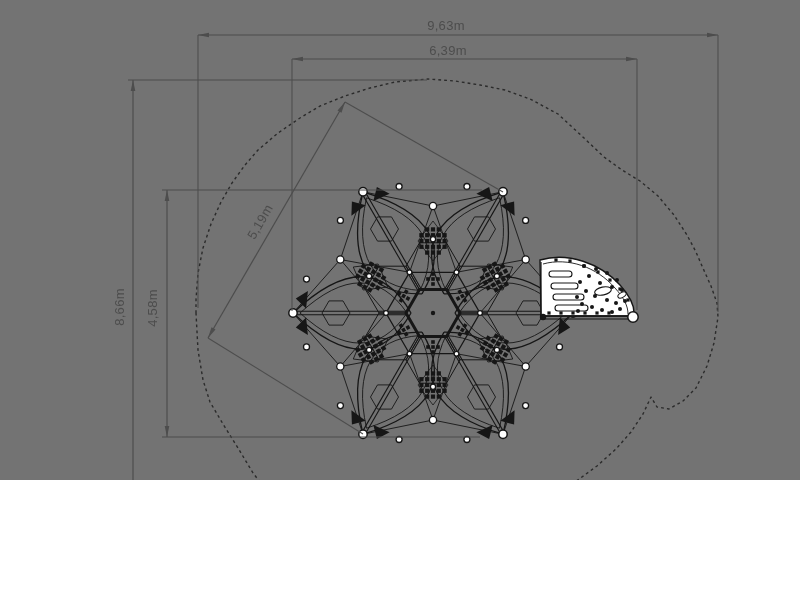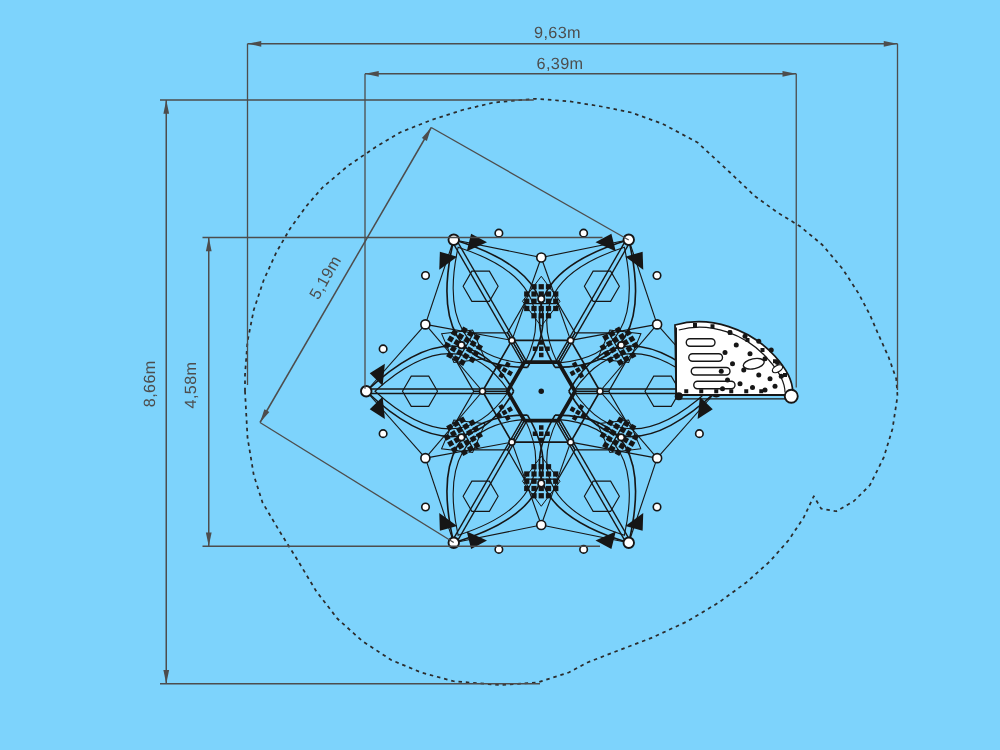--- a/index.html
+++ b/index.html
@@ -1,16 +1,16 @@
 <!DOCTYPE html>
 <html><head>
 <meta charset="utf-8">
 <style>
   html,body{margin:0;padding:0;background:#ffffff;}
-  .stage{position:relative;width:800px;height:600px;background:#7dd3fc;overflow:hidden;
+  .stage{position:relative;width:800px;height:480px;background:#737373;overflow:hidden;
          font-family:"Liberation Sans", sans-serif;}
   svg{display:block;}
   text.dim{font-family:"Liberation Sans", sans-serif;font-size:13px;fill:#4d4d4d;letter-spacing:.3px;}
 </style>
 </head>
 <body>
 
 <div class="stage">
   <svg width="800" height="600" viewBox="0 0 800 600">
 

